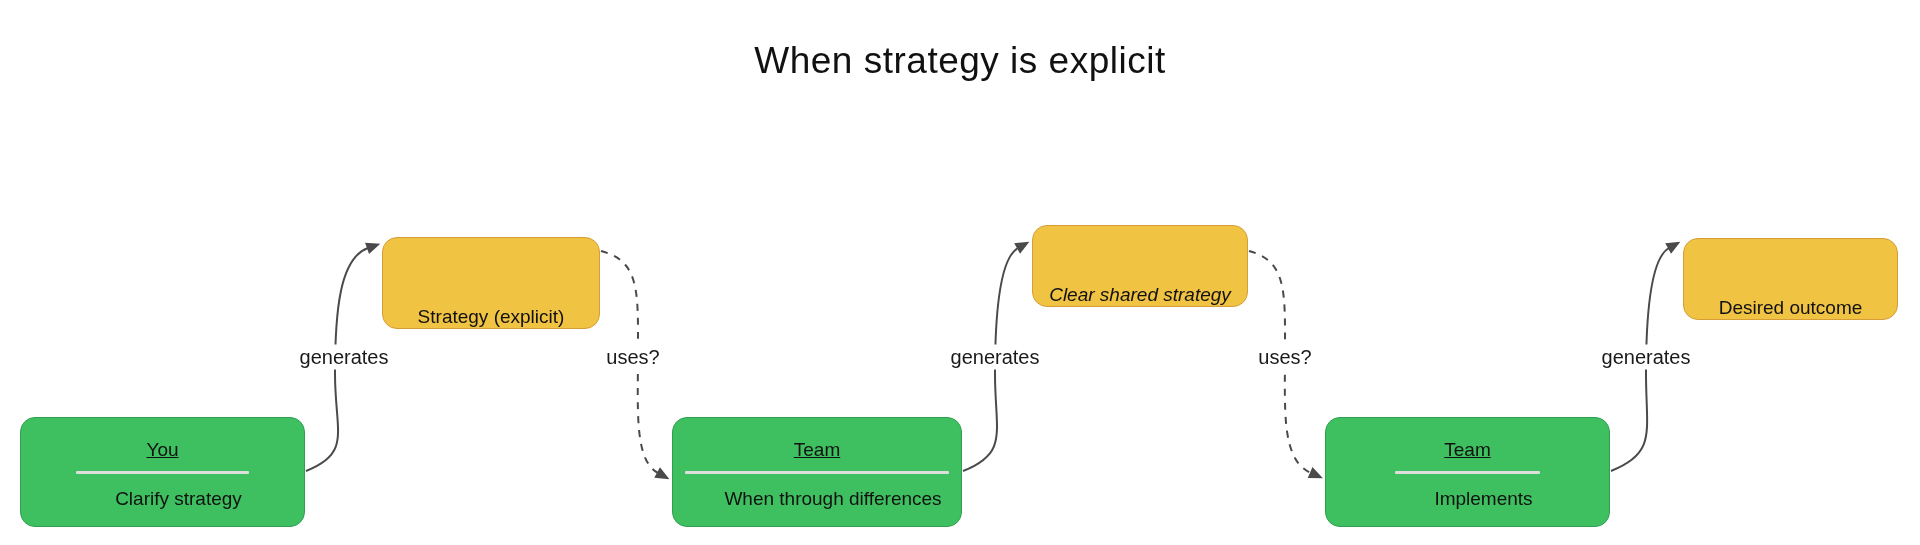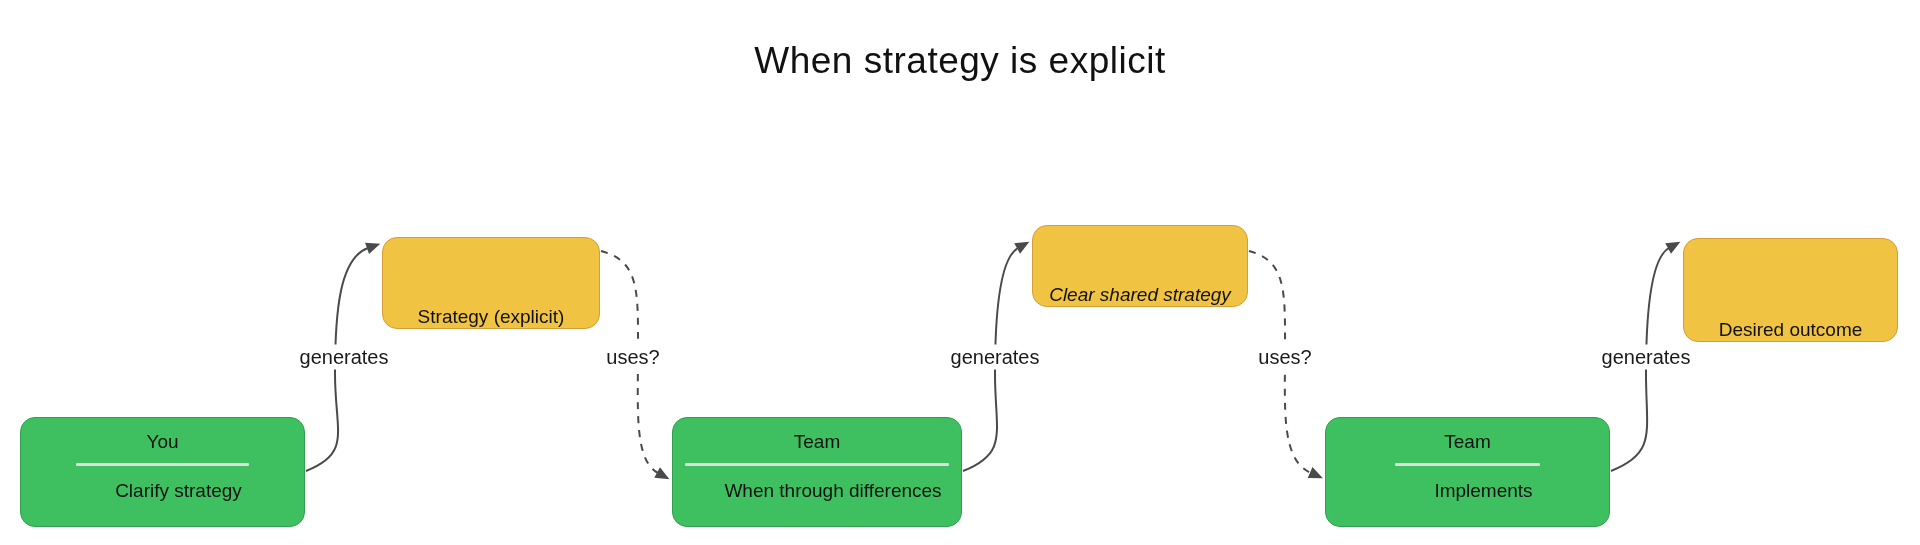--- a/index.html
+++ b/index.html
@@ -43,21 +43,22 @@
     position: absolute;
     box-sizing: border-box;
     border-radius: 15px;
     color: #111111;
     font-size: 19px;
     text-align: center;
   }
   .actor {
     background: #3ec060;
     border: 1.5px solid #2f9e4f;
-    padding-top: 12px;
+    padding-top: 20px;
+    text-decoration: underline;
   }
   .artifact {
     background: #f0c342;
     border: 1.5px solid #d69d37;
     display: flex;
     align-items: flex-end;
     justify-content: center;
     padding: 0 4px;
     margin-top: 37px;
   }
@@ -134,21 +135,21 @@
   </div>
 
   <div class="node actor" style="left:1325px; top:417px; width:285px; height:110px;">
     <div class="node-title">Team</div>
     <div class="desc-wrap">
       <div class="divider"></div>
       <div class="node-desc">Implements</div>
     </div>
   </div>
 
-  <div class="node artifact" style="left:1683px; top:201px; width:215px; height:104px;">
+  <div class="node artifact" style="left:1683px; top:201px; width:215px; height:82px;">
     <div class="node-label">Desired outcome</div>
   </div>
 
   <div class="edge-label" style="left:344px; top:357px;">generates</div>
   <div class="edge-label" style="left:633px; top:357px;">uses?</div>
   <div class="edge-label" style="left:995px; top:357px;">generates</div>
   <div class="edge-label" style="left:1285px; top:357px;">uses?</div>
   <div class="edge-label" style="left:1646px; top:357px;">generates</div>
 
 </div>

